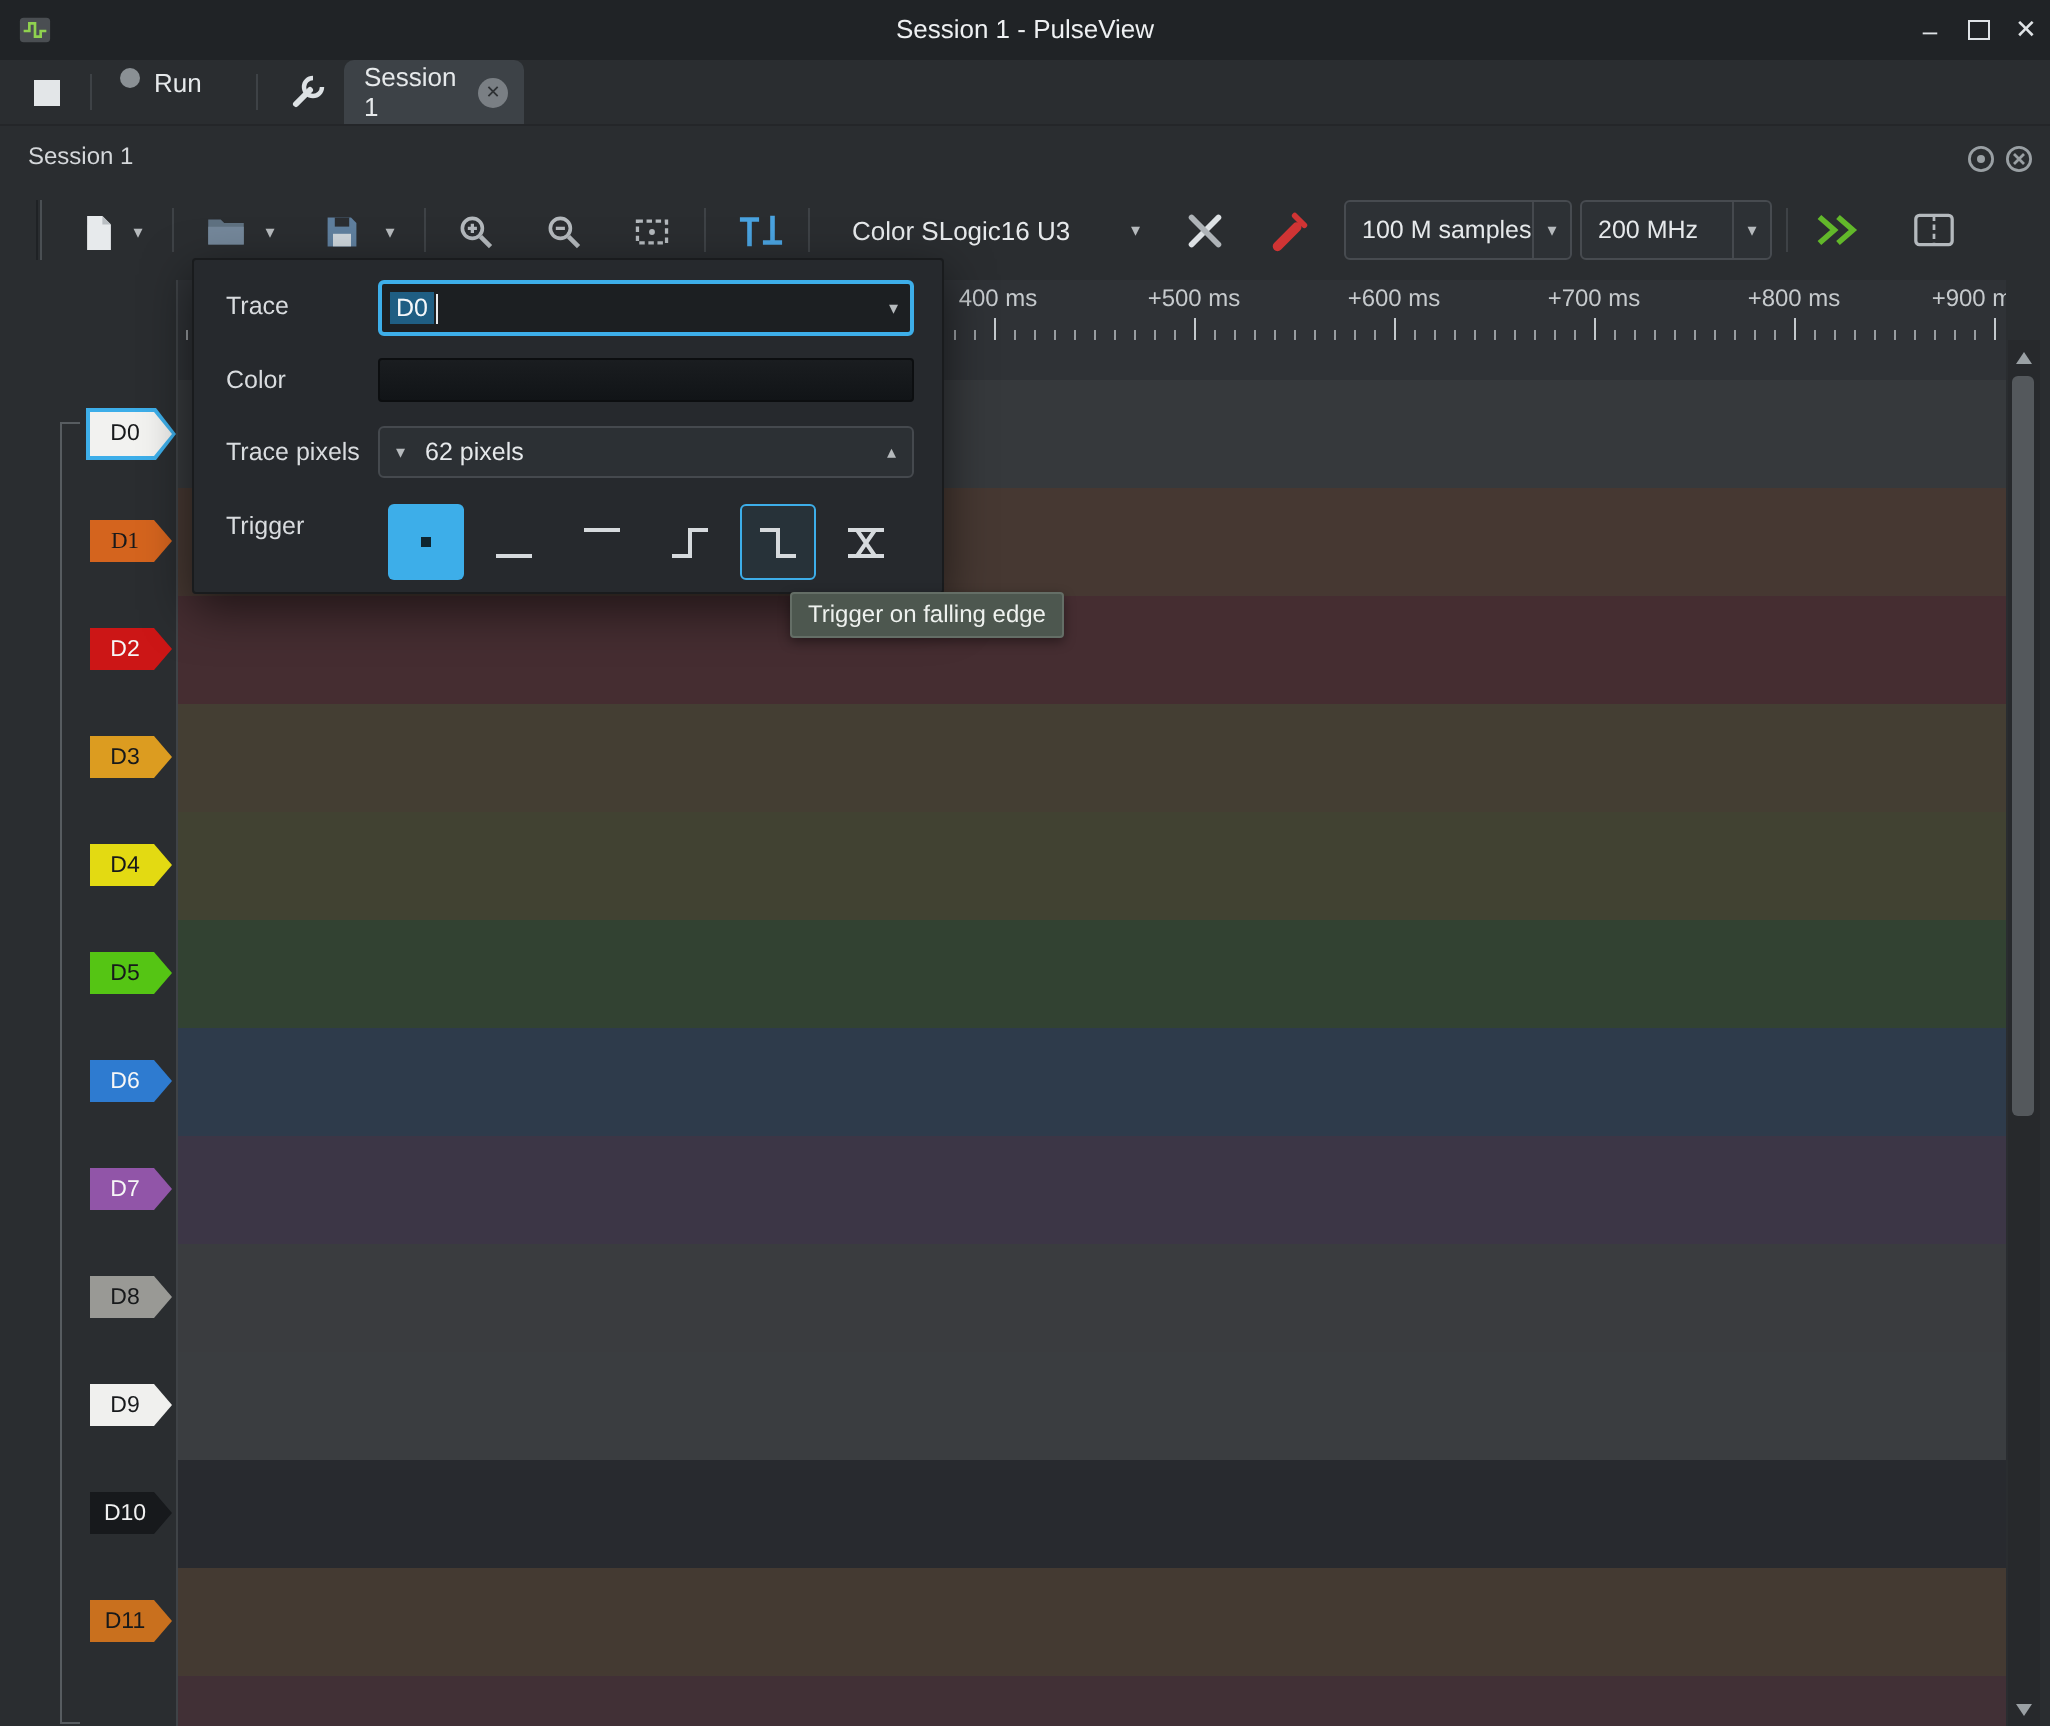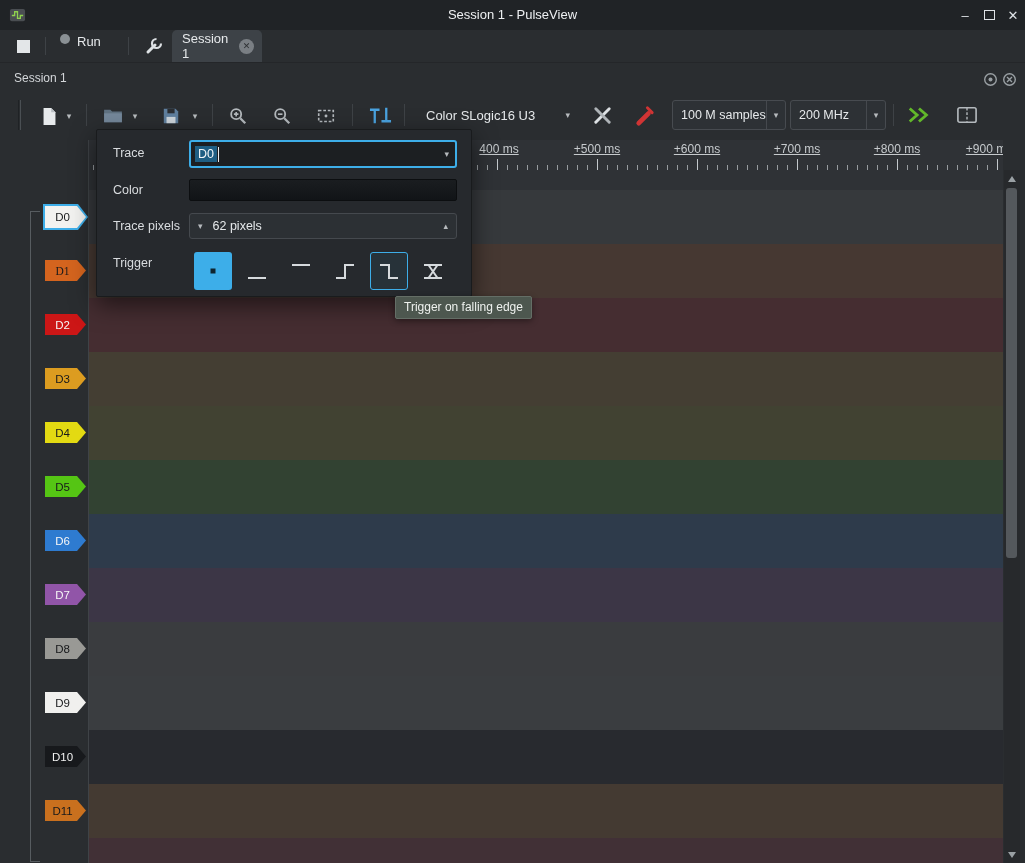--- a/index.html
+++ b/index.html
@@ -33,21 +33,21 @@
   
   .combo{background:#2d3135;border:1px solid #474b50;border-radius:3px;display:flex;align-items:center;
          box-sizing:border-box;}
   .combo .lbl{padding-left:8px;font-size:12.5px;color:#e6e9eb;flex:1;white-space:nowrap;}
   .combo .div{width:1px;align-self:stretch;background:#45494e;}
   .combo .arr{width:18px;text-align:center;}
 
   
   .trace-panel{left:89px;top:140px;width:914px;height:723px;background:#2f3236;overflow:hidden;}
   .band{position:absolute;left:0;width:914px;height:54px;}
-  .rlabel{position:absolute;top:2px;transform:translateX(-50%);font-size:12px;color:#c6cacd;white-space:nowrap;text-decoration:underline;}
+  .rlabel{position:absolute;top:2px;transform:translateX(-50%);font-size:12px;color:#c6cacd;white-space:nowrap;}
   .tick-major{position:absolute;left:0;top:19px;width:914px;height:11px;
       background-image:repeating-linear-gradient(to right,#c4c9cd 0 1px,transparent 1px 100px);
       background-position-x:8px;}
   .tick-minor{position:absolute;left:0;top:25px;width:914px;height:5px;
       background-image:repeating-linear-gradient(to right,rgba(196,201,205,0.7) 0 1px,transparent 1px 10px);
       background-position-x:8px;}
 
   .v-divider{left:88px;top:140px;width:1px;height:723px;background:#3f4347;}
   .bracket{left:30px;top:211px;width:9px;height:649px;border-left:1px solid #575c60;
            border-top:1px solid #575c60;border-bottom:1px solid #575c60;}

